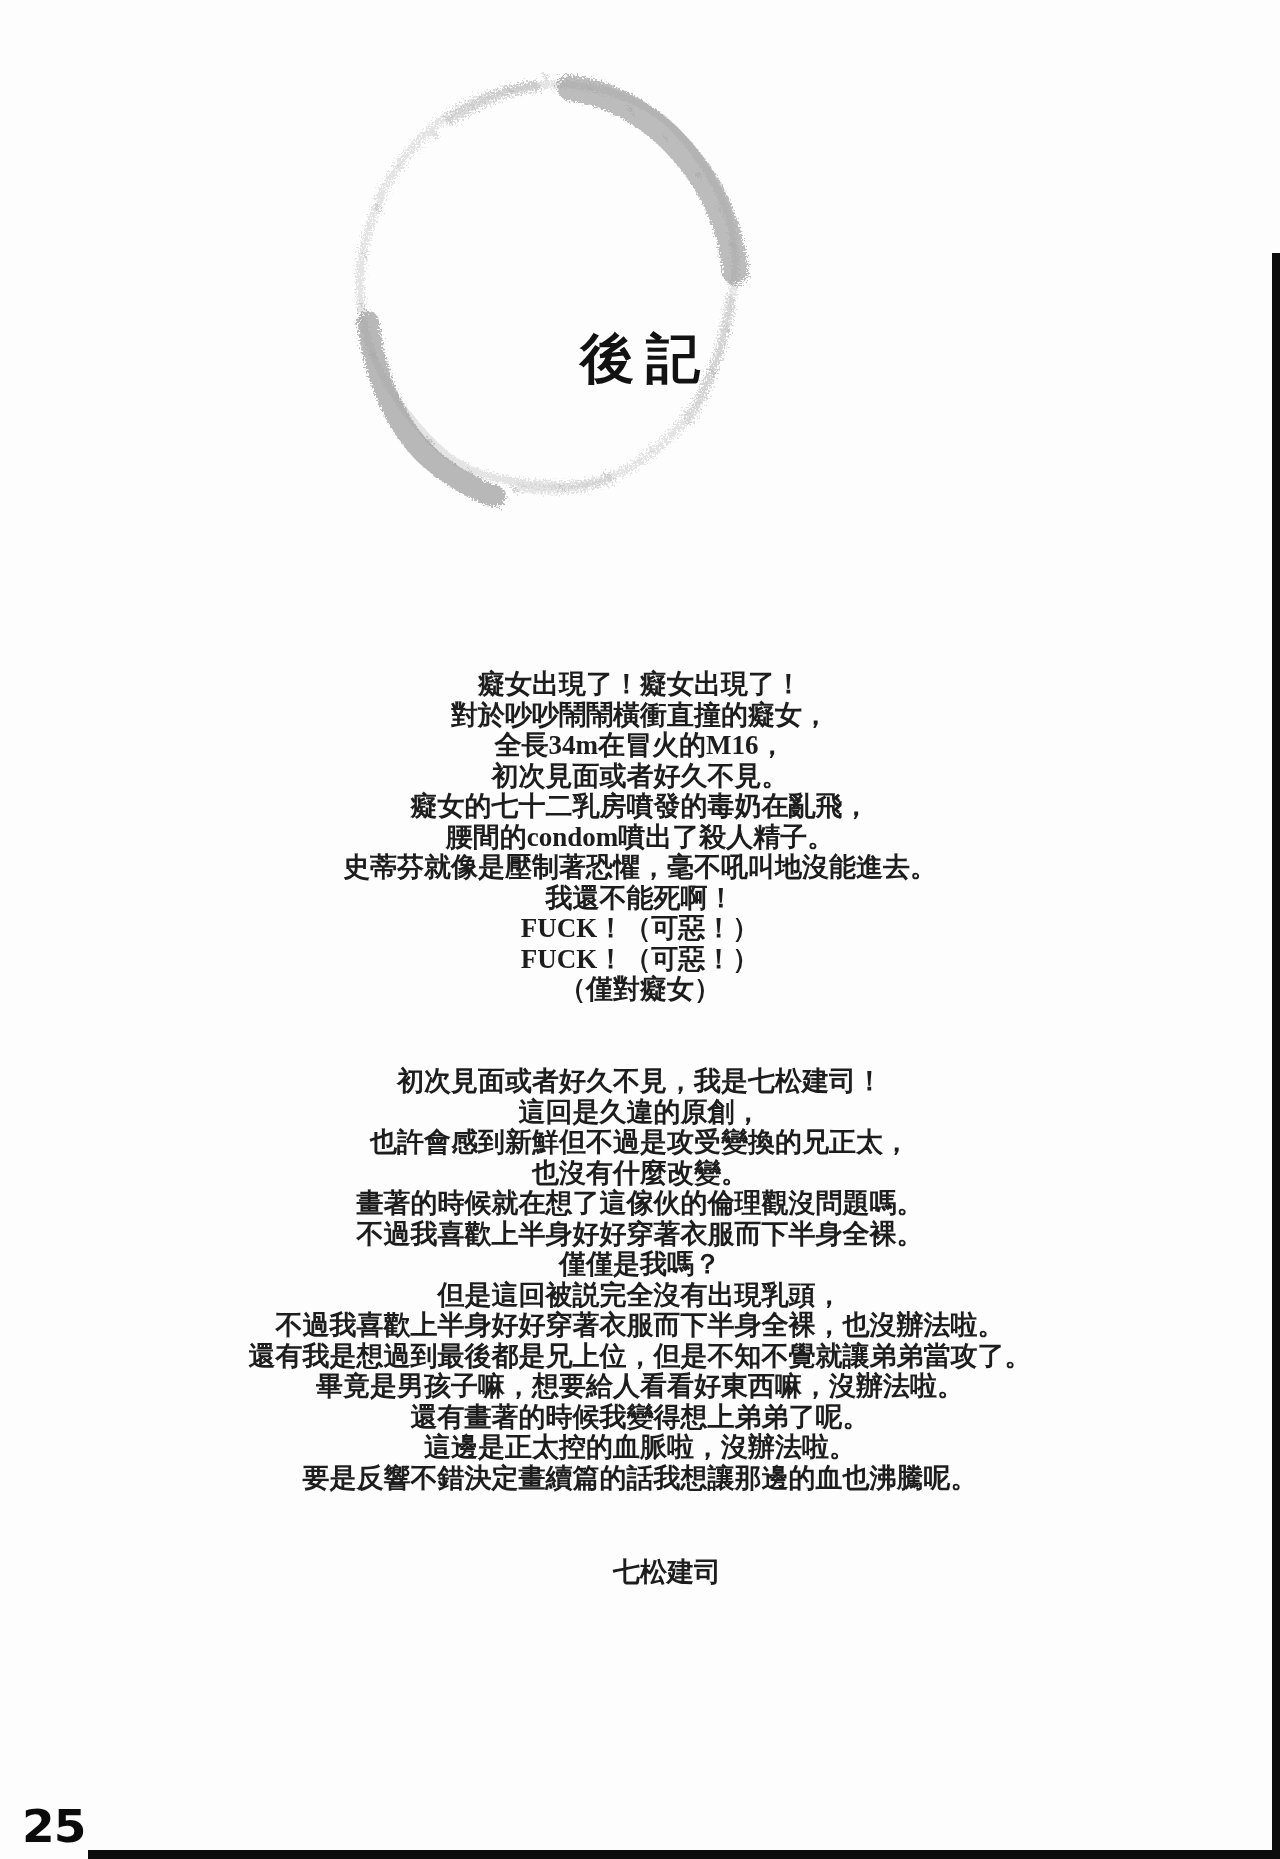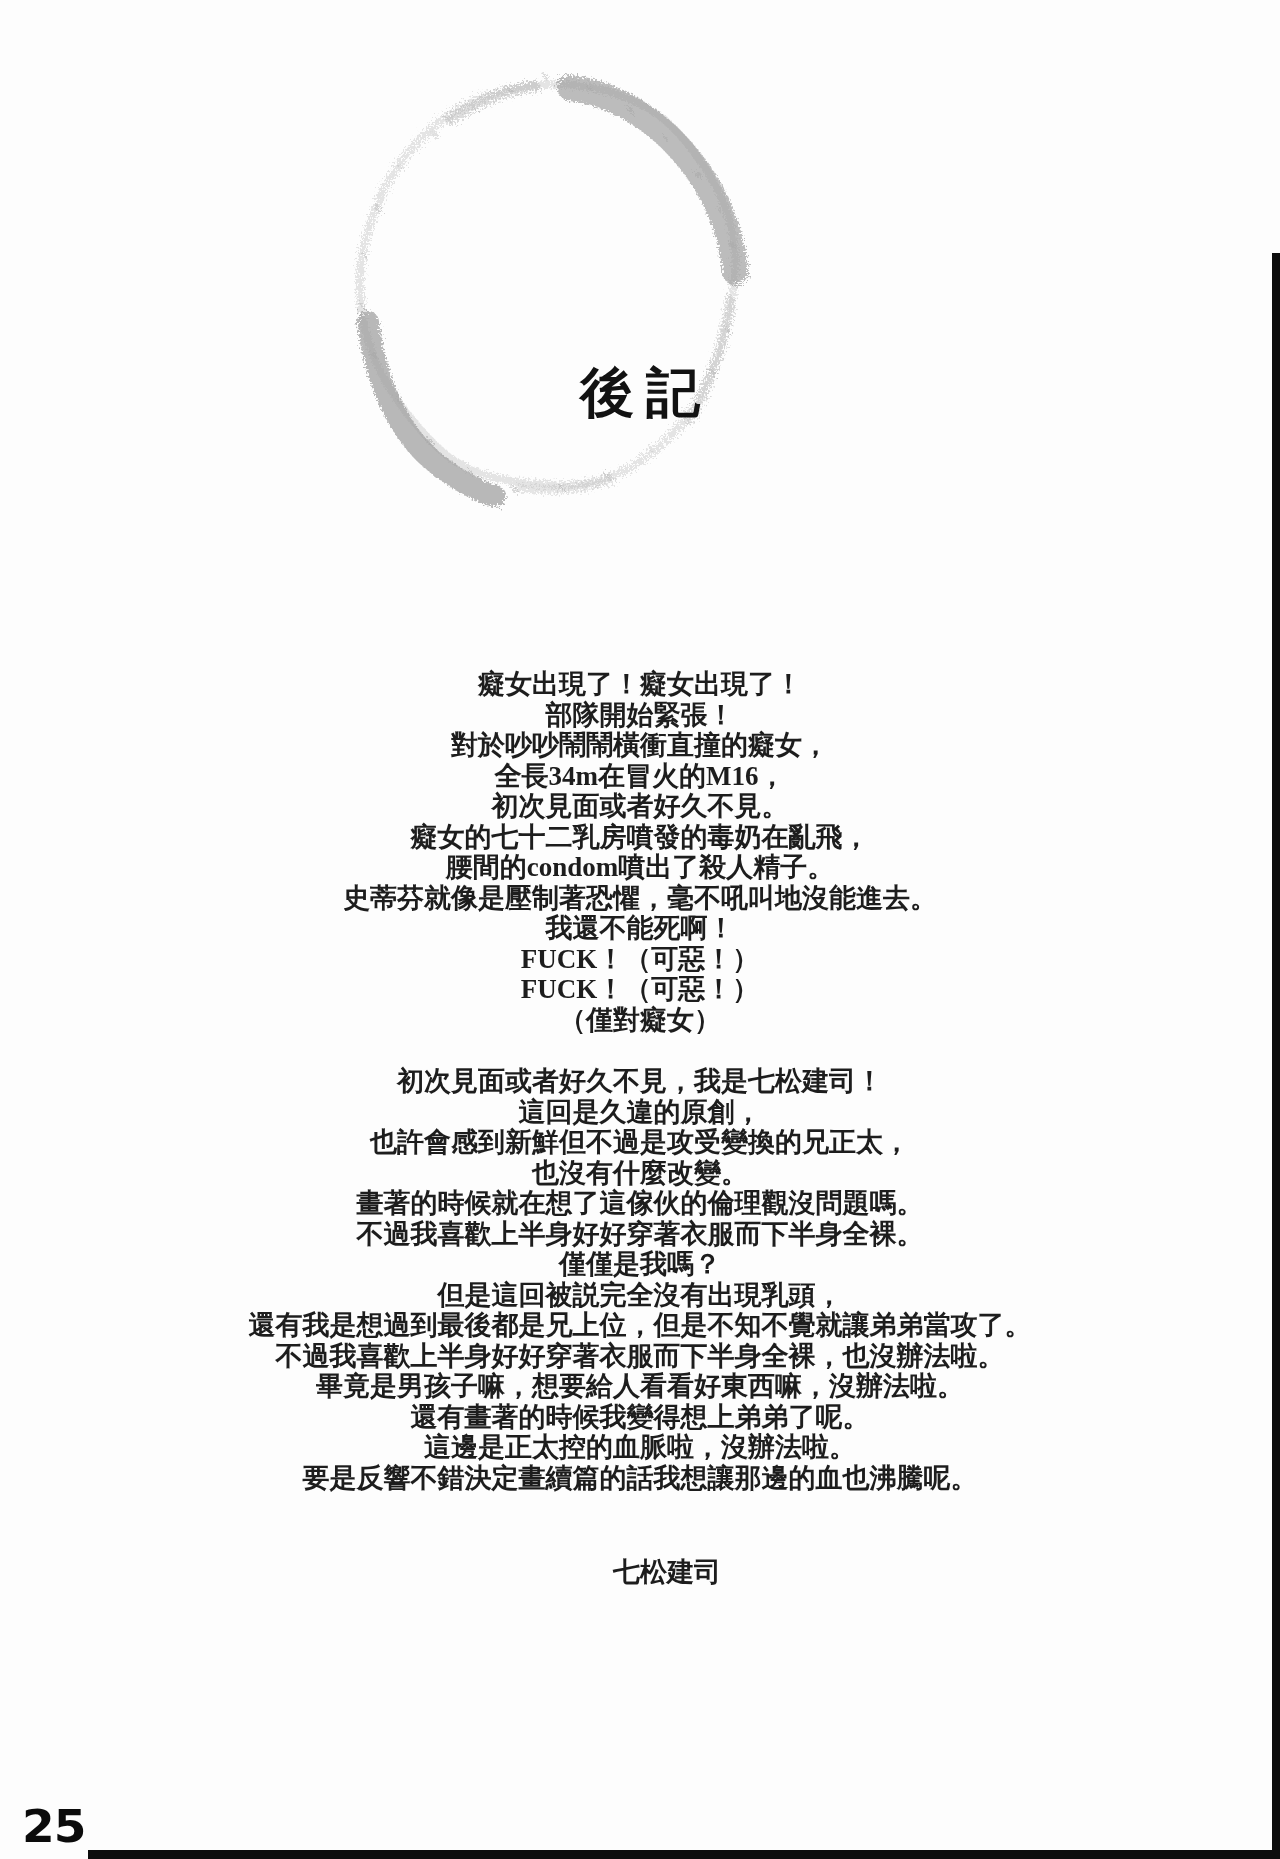--- a/index.html
+++ b/index.html
@@ -26,21 +26,20 @@
     position: absolute;
     top: 323px;
     left: 0;
     right: 0;
     text-align: center;
     font-size: 54px;
     font-weight: bold;
     letter-spacing: 12px;
     text-indent: 12px;
     color: #121212;
-    margin-top: 34px;
   }
   .text-block {
     position: absolute;
     left: 0;
     right: 0;
     text-align: center;
     font-family: Liberation Serif, serif;
   }
   .text-block .line {
     font-size: 27px;
@@ -139,21 +138,20 @@
         <circle cx="145" cy="48" r="2" opacity="0.4"></circle>
           <circle cx="180" cy="30" r="2" opacity="0.4"></circle>
       </g>
     </svg>
   </div>
 
   <div class="afterword-title">後記</div>
 
   <div class="text-block intro-block">
     <div class="line">癡女出現了！癡女出現了！</div>
-    <div class="line">部隊開始緊張！</div>
     <div class="line">對於吵吵鬧鬧橫衝直撞的癡女，</div>
     <div class="line">全長34m在冒火的M16，</div>
     <div class="line">初次見面或者好久不見。</div>
     <div class="line">癡女的七十二乳房噴發的毒奶在亂飛，</div>
     <div class="line">腰間的condom噴出了殺人精子。</div>
     <div class="line">史蒂芬就像是壓制著恐懼，毫不吼叫地沒能進去。</div>
     <div class="line">我還不能死啊！</div>
     <div class="line">FUCK！（可惡！）</div>
     <div class="line">FUCK！（可惡！）</div>
     <div class="line">（僅對癡女）</div>
@@ -161,22 +159,22 @@
 
   <div class="text-block body-block">
     <div class="line">初次見面或者好久不見，我是七松建司！</div>
     <div class="line">這回是久違的原創，</div>
     <div class="line">也許會感到新鮮但不過是攻受變換的兄正太，</div>
     <div class="line">也沒有什麼改變。</div>
     <div class="line">畫著的時候就在想了這傢伙的倫理觀沒問題嗎。</div>
     <div class="line">不過我喜歡上半身好好穿著衣服而下半身全裸。</div>
     <div class="line">僅僅是我嗎？</div>
     <div class="line">但是這回被説完全沒有出現乳頭，</div>
+    <div class="line">不過我喜歡上半身好好穿著衣服而下半身全裸，也沒辦法啦。</div>
     <div class="line">還有我是想過到最後都是兄上位，但是不知不覺就讓弟弟當攻了。</div>
-    <div class="line">不過我喜歡上半身好好穿著衣服而下半身全裸，也沒辦法啦。</div>
     <div class="line">畢竟是男孩子嘛，想要給人看看好東西嘛，沒辦法啦。</div>
     <div class="line">還有畫著的時候我變得想上弟弟了呢。</div>
     <div class="line">這邊是正太控的血脈啦，沒辦法啦。</div>
     <div class="line">要是反響不錯決定畫續篇的話我想讓那邊的血也沸騰呢。</div>
   </div>
 
   <div class="text-block signature-block">
     <div class="line">七松建司</div>
   </div>
 

